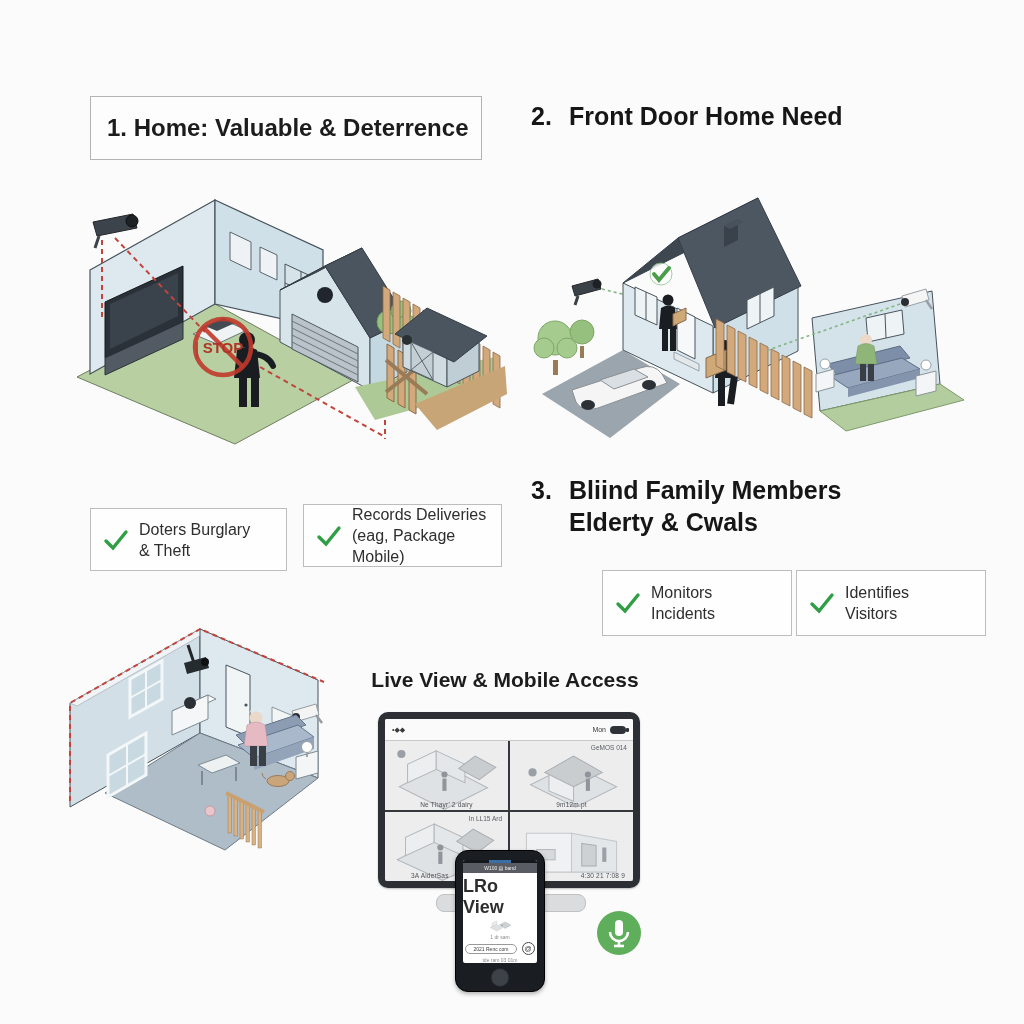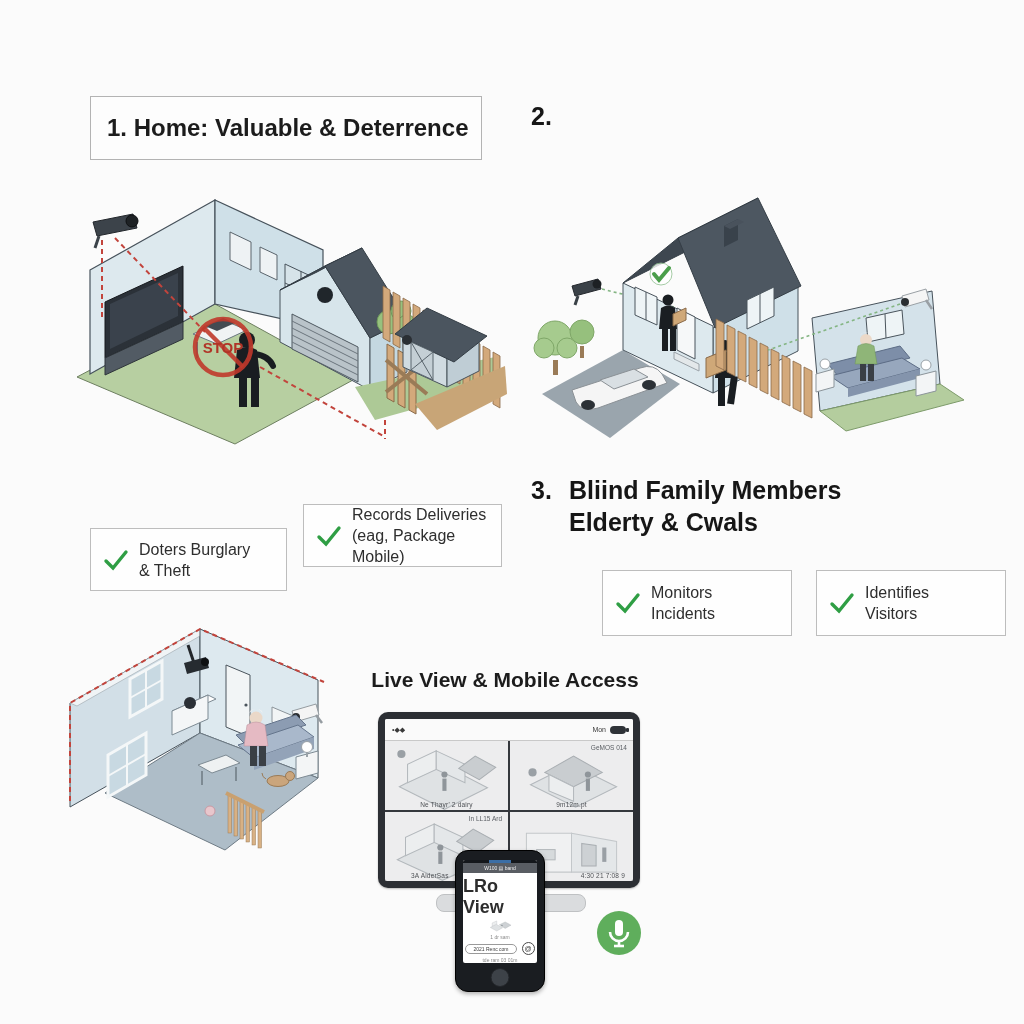--- a/index.html
+++ b/index.html
@@ -166,21 +166,21 @@
     <g>
       <circle cx="168" cy="155" r="28" fill="none" stroke="#c0392b" stroke-width="4.5" opacity="0.9"></circle>
       <line x1="148" y1="135" x2="188" y2="175" stroke="#c0392b" stroke-width="4.5" opacity="0.9"></line>
       <text x="168" y="161" text-anchor="middle" font-size="15" font-weight="bold" fill="#b03427">STOP</text>
     </g>
   </svg>
 
   <div class="heading abs" style="left:531px;top:100px;width:420px;">
     <span class="num">2.</span>
     <span class="htext">
-      <br>
+      <span>Front Door Home Need</span><br>
     </span>
   </div>
 
   <svg class="abs" style="left:528px;top:188px;" width="450" height="285" viewBox="0 0 450 285">
 
     <polygon points="95,162 152,196 82,250 14,206" fill="#9aa5ad"></polygon>
     <g>
       <path d="M44,202 L112,180 Q126,175 134,186 L139,195 L70,220 Q54,225 48,214 Z" fill="#f5f5f5" stroke="#8b9196"></path>
       <polygon points="72,192 106,181 120,189 86,201" fill="#d9dfe3" stroke="#8b9196"></polygon>
       <ellipse cx="60" cy="217" rx="7" ry="5" fill="#2c3136"></ellipse>
@@ -276,21 +276,21 @@
 
       <g>
         <polygon points="374,108 398,101 401,112 377,119" fill="#f5f5f5" stroke="#9aa0a5"></polygon>
         <circle cx="377" cy="114" r="4" fill="#2a2e32"></circle>
         <line x1="398" y1="112" x2="404" y2="121" stroke="#9aa0a5" stroke-width="2.5"></line>
       </g>
       <line x1="372" y1="116" x2="240" y2="162" stroke="#84b583" stroke-width="1.6" stroke-dasharray="3 3"></line>
     </g>
   </svg>
 
-  <div class="checkbox-card abs" style="left:90px;top:528px;width:197px;height:63px;">
+  <div class="checkbox-card abs" style="left:90px;top:508px;width:197px;height:63px;">
     <svg class="check-ic" viewBox="0 0 26 22">
       <path d="M3 12 l7 7 L23 3" fill="none" stroke-width="3.4" stroke-linecap="round" stroke="#2f9e44"></path>
     </svg>
     <div class="txt">
       <span>Doters Burglary</span><br>
       <span>&amp; Theft</span>
     </div>
   </div>
   <div class="checkbox-card abs" style="left:303px;top:504px;width:199px;height:63px;">
     <svg class="check-ic" viewBox="0 0 26 22">
@@ -312,21 +312,21 @@
 
   <div class="checkbox-card abs" style="left:570px;top:570px;width:190px;height:66px;margin-left:32px;">
     <svg class="check-ic" viewBox="0 0 26 22">
       <path d="M3 12 l7 7 L23 3" fill="none" stroke-width="3.4" stroke-linecap="round" stroke="#2f9e44"></path>
     </svg>
     <div class="txt">
       <span>Monitors</span><br>
       <span>Incidents</span>
     </div>
   </div>
-  <div class="checkbox-card abs" style="left:816px;top:570px;width:190px;height:66px;">
+  <div class="checkbox-card abs" style="left:796px;top:570px;width:190px;height:66px;">
     <svg class="check-ic" viewBox="0 0 26 22">
       <path d="M3 12 l7 7 L23 3" fill="none" stroke-width="3.4" stroke-linecap="round" stroke="#2f9e44"></path>
     </svg>
     <div class="txt">
       <span>Identifies</span><br>
       <span>Visitors</span>
     </div>
   </div>
 
   <svg class="abs" style="left:50px;top:615px;" width="330" height="300" viewBox="0 0 330 300">

